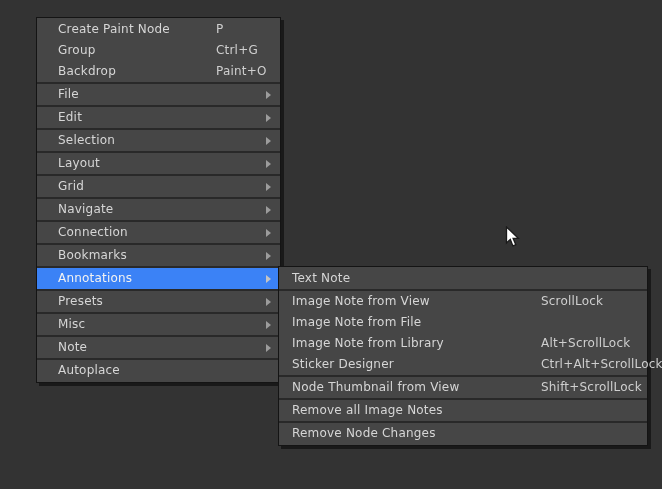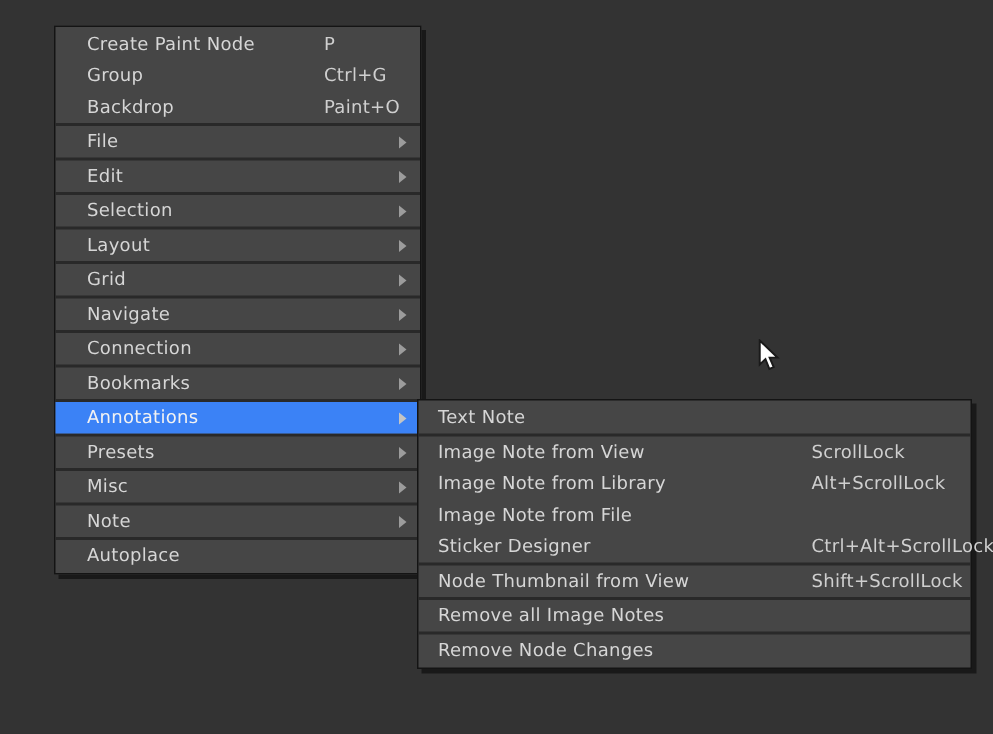--- a/index.html
+++ b/index.html
@@ -136,25 +136,25 @@
 
   <div class="mi">
     <span class="lbl">Text Note</span>
   </div>
   <div class="sep"></div>
   <div class="mi">
     <span class="lbl">Image Note from View</span>
     <span class="sc">ScrollLock</span>
   </div>
   <div class="mi">
+    <span class="lbl">Image Note from File</span>
+  </div>
+  <div class="mi">
     <span class="lbl">Image Note from Library</span>
     <span class="sc">Alt+ScrollLock</span>
-  </div>
-  <div class="mi">
-    <span class="lbl">Image Note from File</span>
   </div>
   <div class="mi">
     <span class="lbl">Sticker Designer</span>
     <span class="sc">Ctrl+Alt+ScrollLock</span>
   </div>
   <div class="sep"></div>
   <div class="mi">
     <span class="lbl">Node Thumbnail from View</span>
     <span class="sc">Shift+ScrollLock</span>
   </div>

